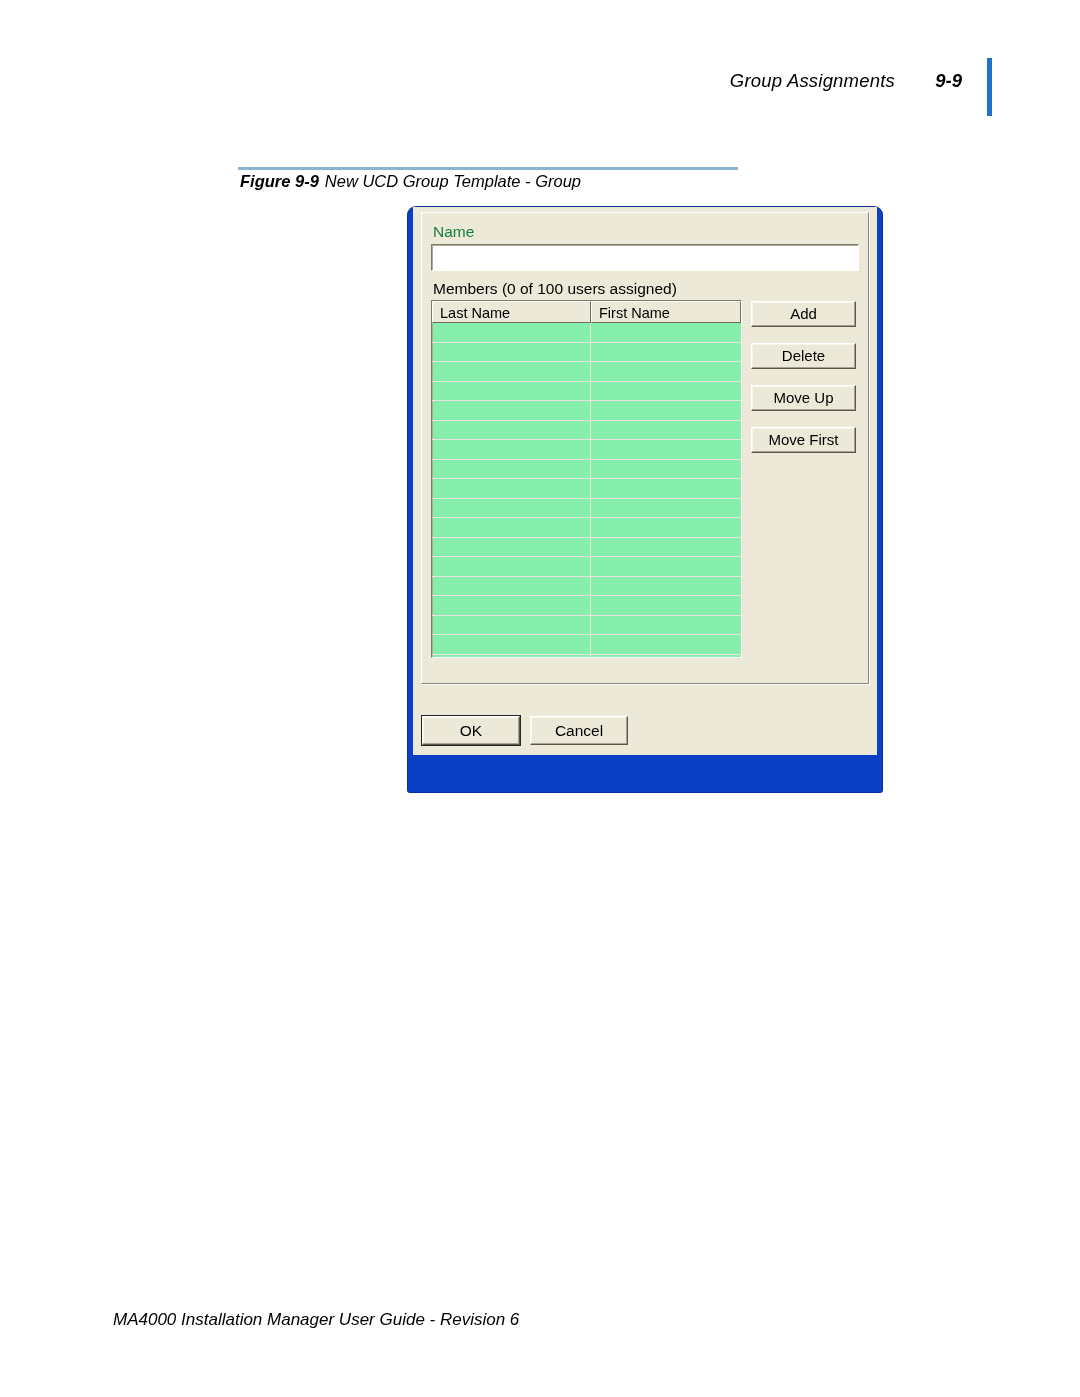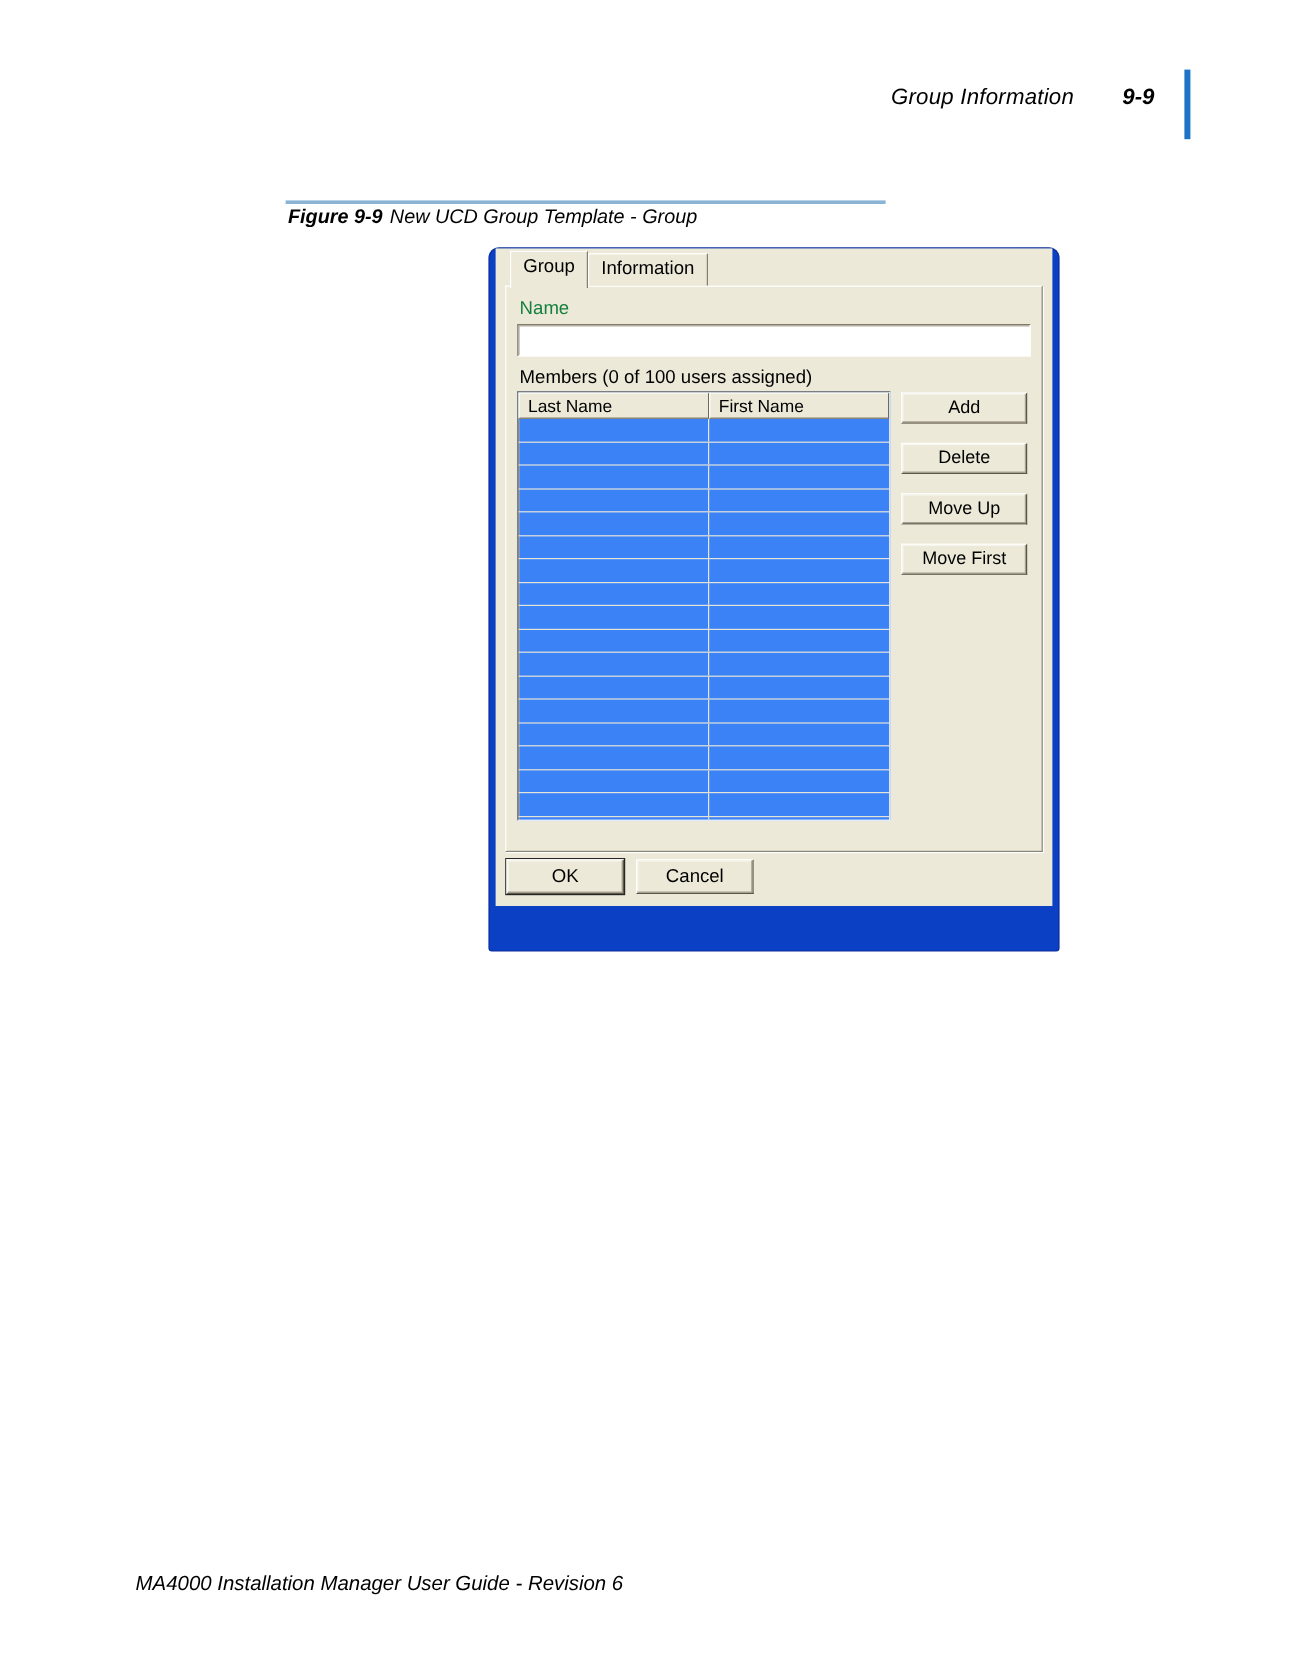--- a/index.html
+++ b/index.html
@@ -212,21 +212,21 @@
 
   
   .list-area {
     display: flex;
     gap: 9px;
     align-items: flex-start;
   }
   .listview {
     flex: 0 0 311px;
     height: 358px;
-    background: #3b82f6;
+    background: #86efac;
     border: 1px solid;
     border-color: #7f7a69 #ffffff #ffffff #7f7a69;
     box-shadow: inset 1px 1px 0 0 #b0ab99;
     box-sizing: border-box;
     overflow: hidden;
     position: relative;
   }
   .lv-header {
     display: flex;
     height: 22px;
@@ -308,43 +308,35 @@
     font-style: italic;
     font-size: 17px;
     color: #000;
     white-space: nowrap;
   }
 </style>
 </head>
 <body>
 
 <div class="page-header">
-  <div class="header-title">Group Information</div>
+  <div class="header-title">Group Assignments</div>
   <div class="header-pageno">9-9</div>
   <div class="header-bar"></div>
 </div>
 
 <div class="fig-rule"></div>
 <div class="fig-caption">
   <span class="fig-label">Figure 9-9</span><span class="fig-text">New UCD Group Template - Group</span>
 </div>
 
 <div class="dialog">
 
 
   <div class="dialog-body">
 
-    <div class="tabstrip">
-      <div class="tab active">
-        <span>Group</span>
-      </div>
-      <div class="tab inactive">
-        <span>Information</span>
-      </div>
-    </div>
 
     <div class="tab-panel">
 
       <div class="field-label">Name</div>
       <input class="text-input" type="text" value="" style="">
 
       <div class="members-label">Members (0 of 100 users assigned)</div>
 
       <div class="list-area">
 

